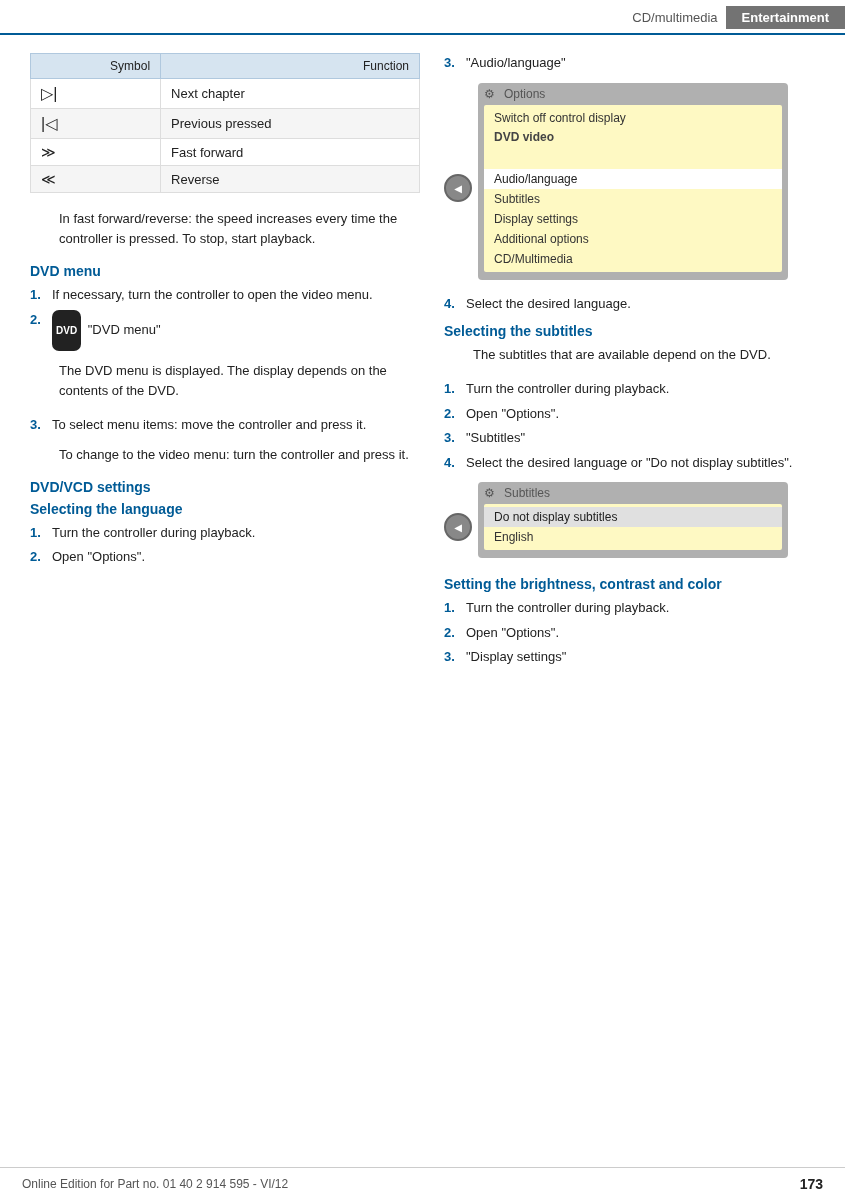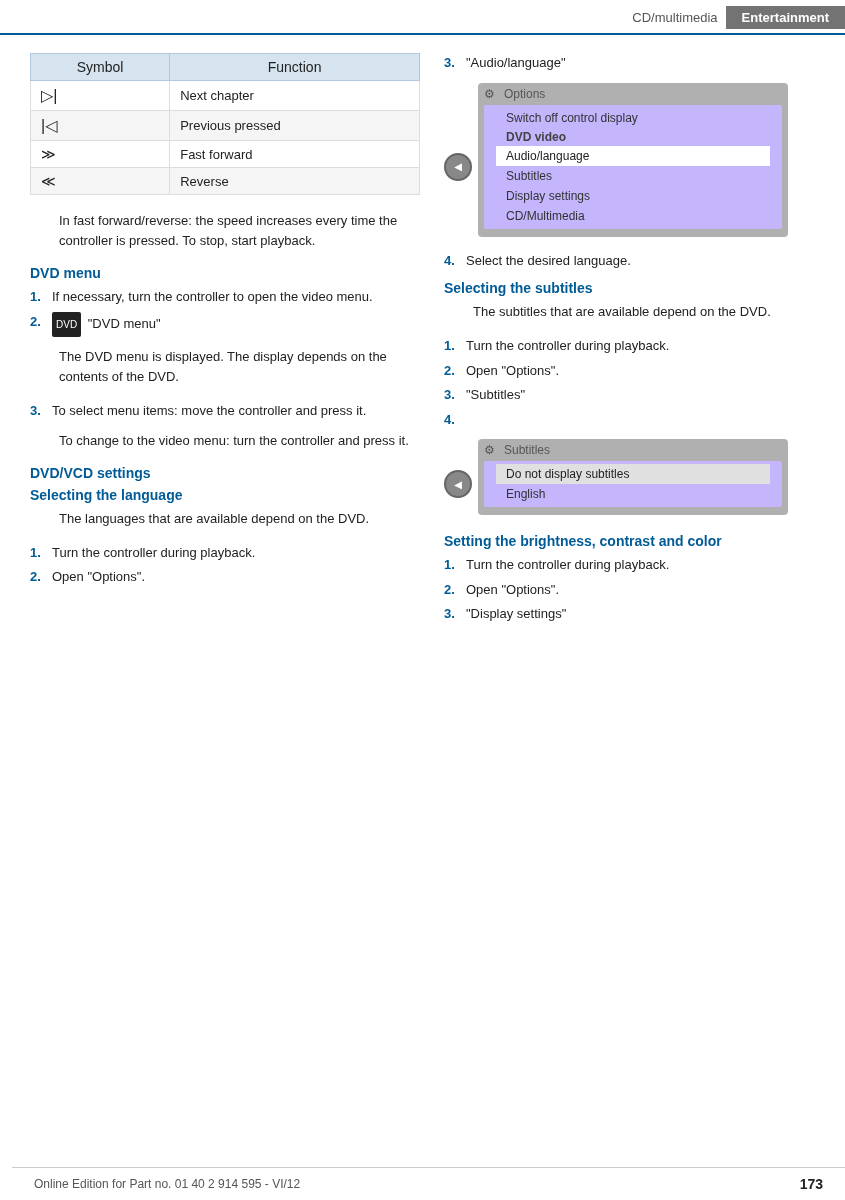--- a/index.html
+++ b/index.html
@@ -53,24 +53,24 @@
 
     
     .symbol-table {
       width: 100%;
       border-collapse: collapse;
       margin-bottom: 16px;
       border: 1px solid #ccc;
     }
     .symbol-table th {
       background: #d6e4f0;
-      text-align: center;
+      text-align: right;
       padding: 5px 10px;
       font-weight: normal;
-      font-size: 14px;
+      font-size: 12px;
       border: 1px solid #b0c8de;
     }
     .symbol-table td {
       padding: 5px 10px;
       border: 1px solid #ddd;
       font-size: 13px;
     }
     .symbol-table tr:nth-child(even) td {
       background: #f5f5f5;
     }
@@ -110,23 +110,23 @@
       font-weight: bold;
       min-width: 16px;
     }
 
     
     .dvd-icon {
       display: inline-block;
       background: #222;
       color: #fff;
       font-size: 10px;
-      font-weight: normal;
-      padding: 5px 4px;
-      border-radius: 2px;
+      font-weight: bold;
+      padding: 13px 4px;
+      border-radius: 7px;
       margin-right: 3px;
       vertical-align: middle;
     }
 
     
     .screen-mockup {
       background: #b0b0b0;
       border-radius: 4px;
       padding: 4px 6px 8px 6px;
       margin-bottom: 14px;
@@ -143,23 +143,23 @@
       width: 14px;
       height: 14px;
       color: #555;
       font-size: 12px;
     }
     .screen-title-text {
       color: #555;
       font-size: 12px;
     }
     .screen-body {
-      background: #c4b5fd;
+      background: #fef9c3;
       border-radius: 2px;
-      padding: 3px 12px;
+      padding: 3px 0;
     }
     .screen-row {
       padding: 3px 10px;
       font-size: 12px;
       color: #333;
     }
     .screen-row.highlighted {
       background: #fff;
       color: #222;
       font-weight: normal;
@@ -195,21 +195,21 @@
     .screen-mockup-subtitles .screen-row.do-not-display {
       background: #e0e0e0;
       font-weight: normal;
       color: #222;
     }
 
     
     .footer {
       position: absolute;
       bottom: 0;
-      left: 12px;
+      left: 0;
       right: 0;
       border-top: 1px solid #ccc;
       padding: 8px 22px;
       display: flex;
       justify-content: space-between;
       align-items: center;
       font-size: 12px;
       color: #555;
     }
     .footer-page {
@@ -293,21 +293,20 @@
       <li>
         <span class="step-num">3.</span>
         <span>To select menu items: move the controller and press it.</span>
       </li>
     </ol>
     <p class="body-text">To change to the video menu: turn the controller and press it.</p>
 
     <div class="section-heading">DVD/VCD settings</div>
 
     <div class="section-heading">Selecting the language</div>
-    <p class="body-text">The languages that are available depend on the DVD.</p>
     <ol class="steps-list">
       <li>
         <span class="step-num">1.</span>
         <span>Turn the controller during playback.</span>
       </li>
       <li>
         <span class="step-num">2.</span>
         <span>Open "Options".</span>
       </li>
     </ol>
@@ -326,23 +325,24 @@
     <div class="screen-with-controller">
       <div class="controller-btn">◀</div>
       <div class="screen-mockup">
         <div class="screen-title-bar">
           <span class="screen-icon">⚙</span>
           <span class="screen-title-text">Options</span>
         </div>
         <div class="screen-body">
           <div class="screen-row">Switch off control display</div>
           <div class="screen-section-label">DVD video</div>
-          <div class="screen-row highlighted" style="background:#fff; color:#222;">Audio/language</div>
+          <div class="screen-row highlighted" style="background:#fff; color:#222;margin-top:23px;">Audio/language</div>
           <div class="screen-row">Subtitles</div>
           <div class="screen-row">Display settings</div>
+          <div class="screen-row">Additional options</div>
           <div class="screen-row">CD/Multimedia</div>
         </div>
       </div>
     </div>
 
     <ol class="inline-steps">
       <li>
         <span class="step-num right-step-num">4.</span>
         <span>Select the desired language.</span>
       </li>
@@ -359,20 +359,21 @@
       <li>
         <span class="step-num right-step-num">2.</span>
         <span>Open "Options".</span>
       </li>
       <li>
         <span class="step-num right-step-num">3.</span>
         <span>"Subtitles"</span>
       </li>
       <li>
         <span class="step-num right-step-num">4.</span>
+        <span>Select the desired language or "Do not display subtitles".</span>
       </li>
     </ol>
 
     <div class="screen-with-controller">
       <div class="controller-btn">◀</div>
       <div class="screen-mockup screen-mockup-subtitles">
         <div class="screen-title-bar">
           <span class="screen-icon">⚙</span>
           <span class="screen-title-text">Subtitles</span>
         </div>

